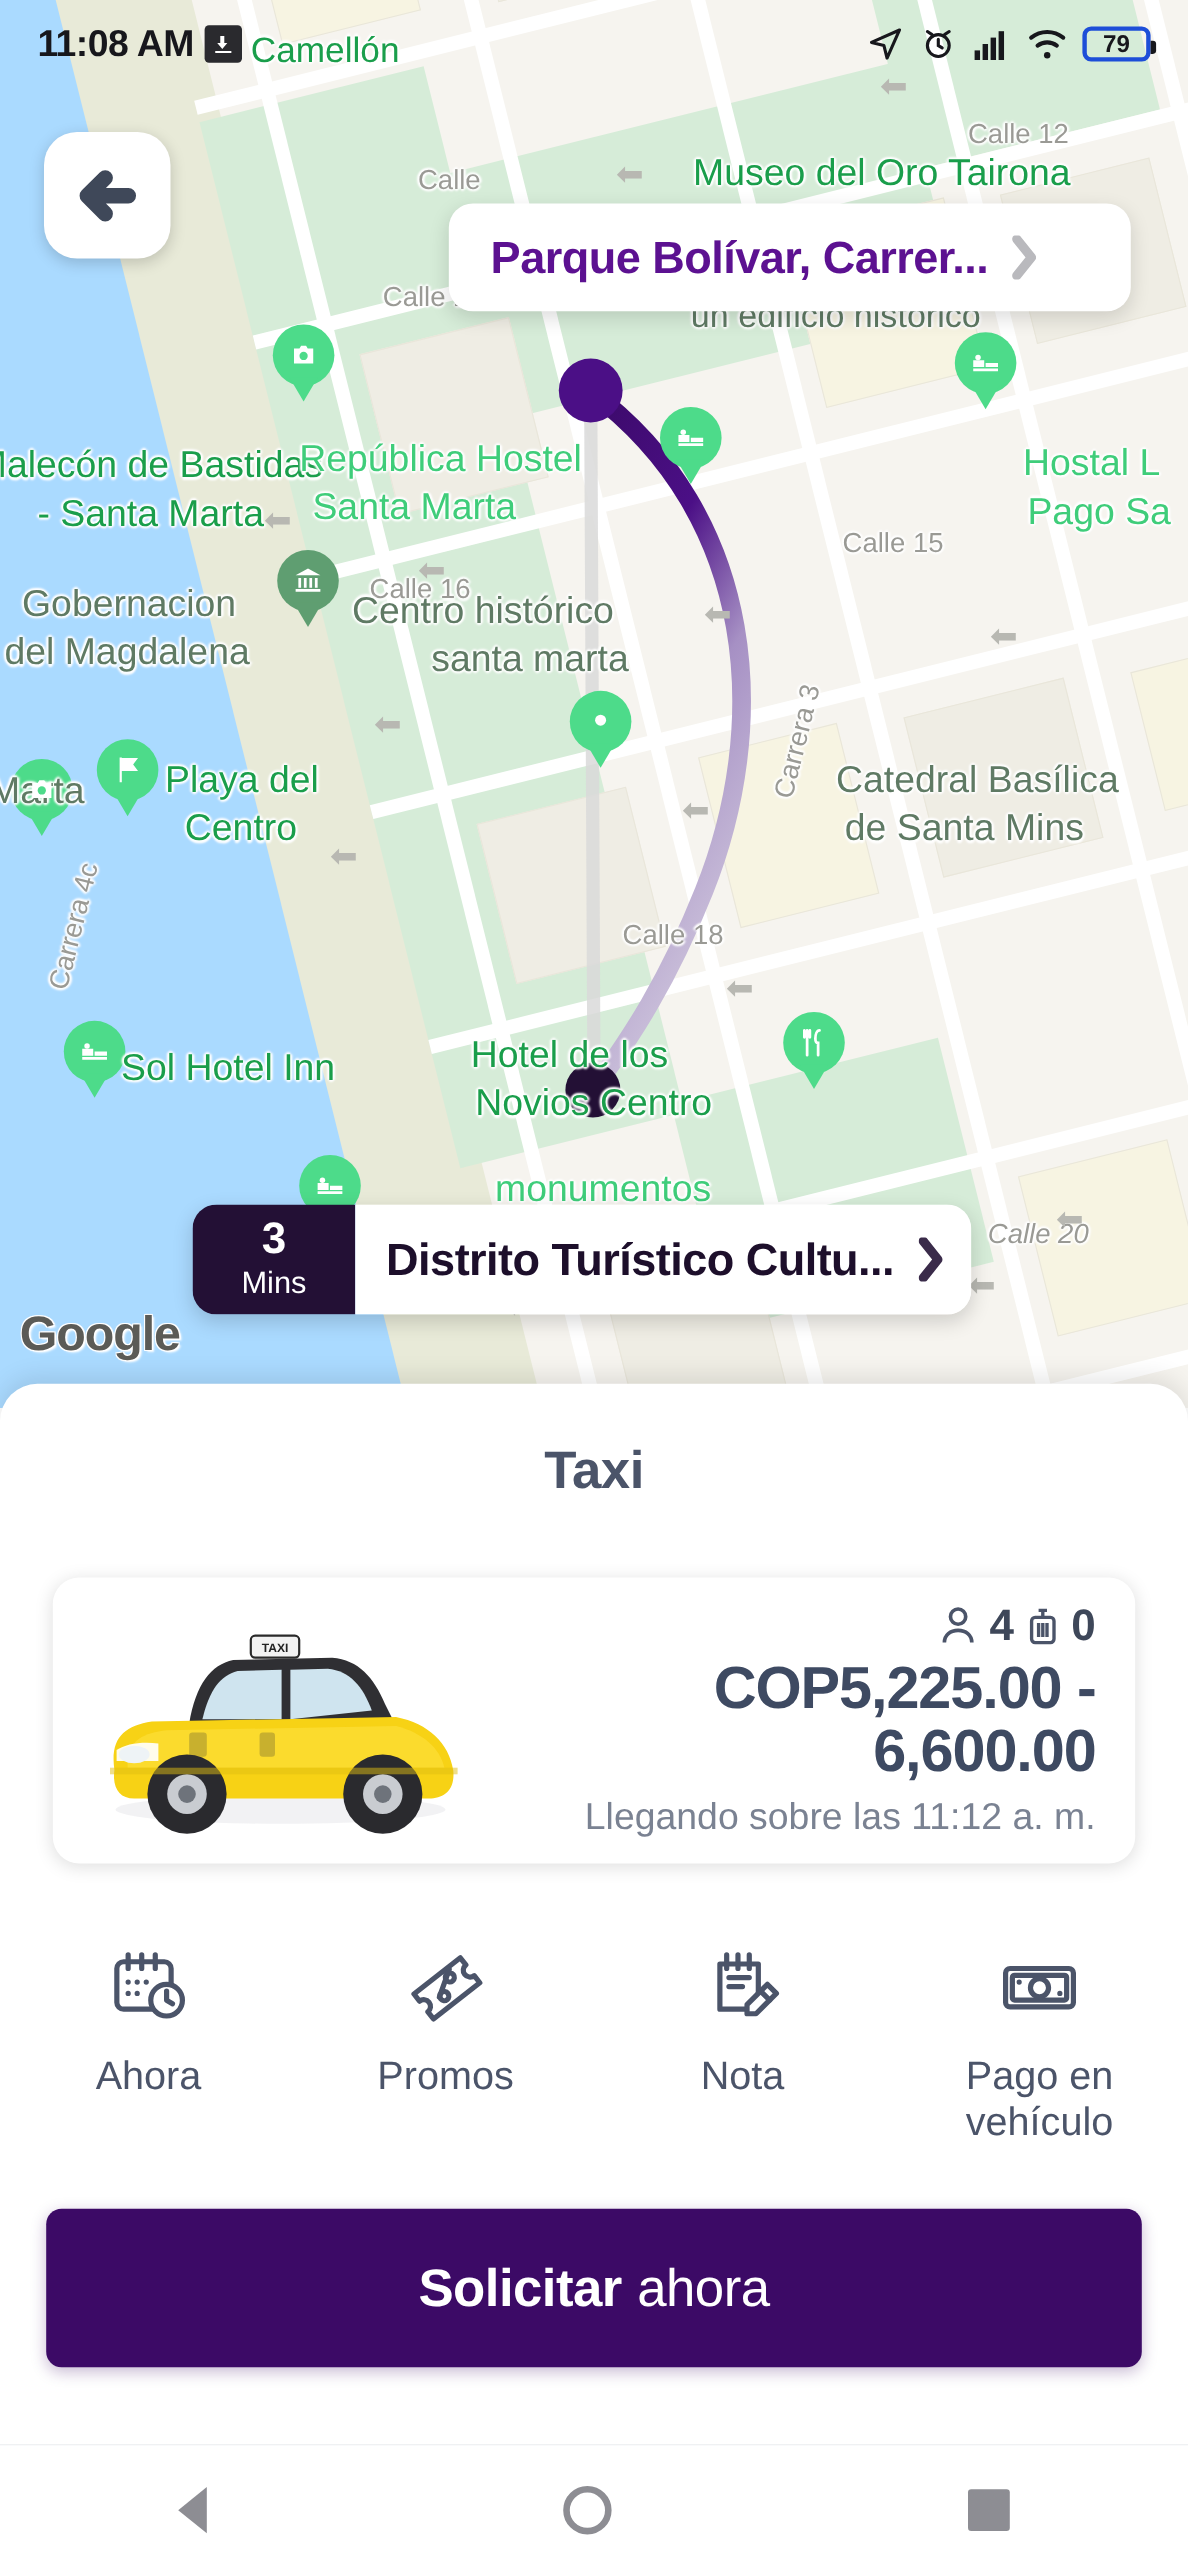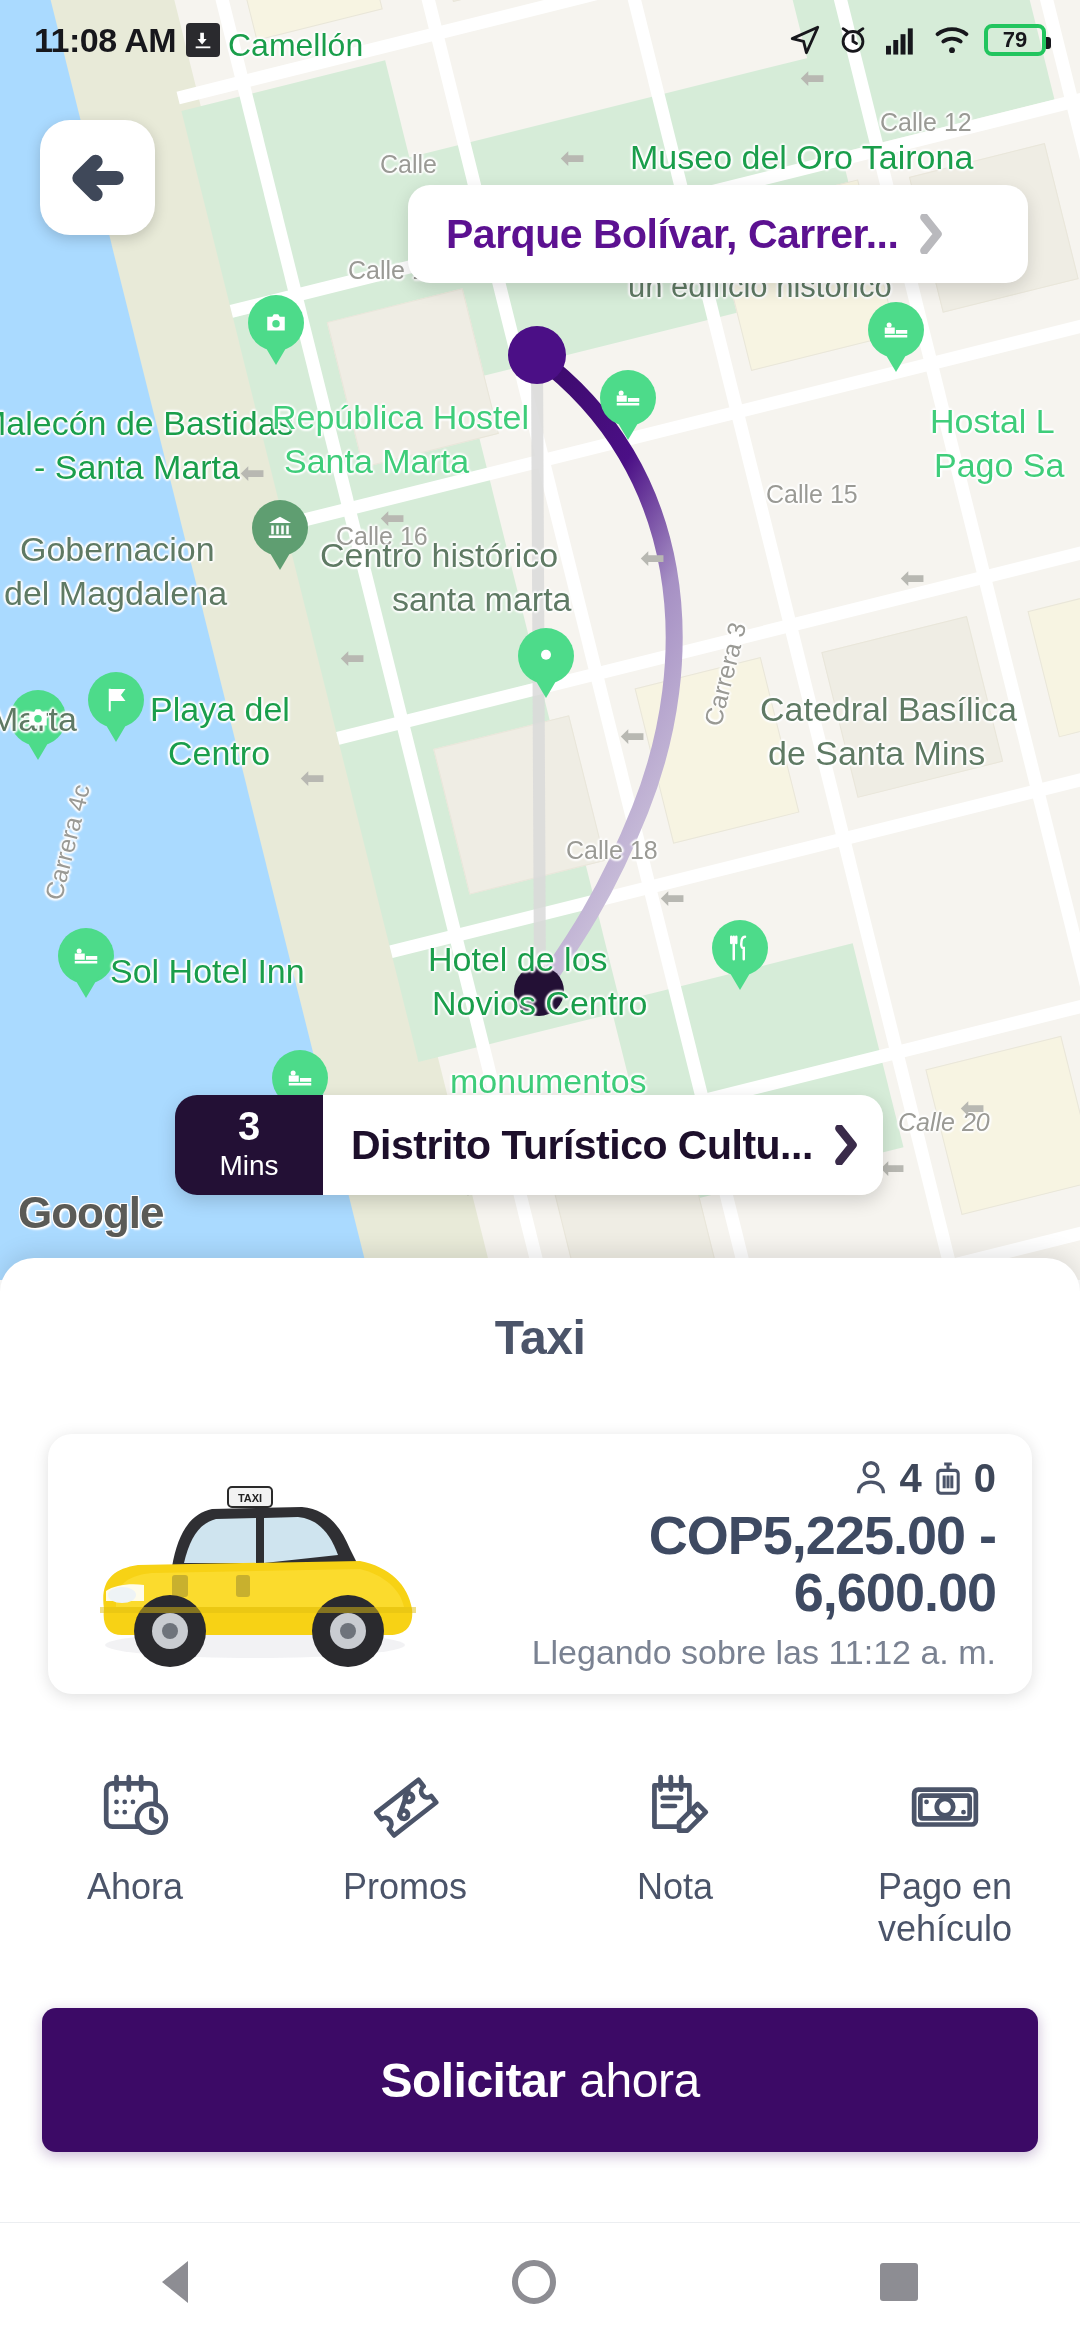--- a/index.html
+++ b/index.html
@@ -109,21 +109,21 @@
   .sb-left { display:flex; align-items:center; gap:10px; }
   .sb-time { font-size:34px; font-weight:700; color:#17171c; letter-spacing:-0.5px; }
   .sb-dl {
     width:34px; height:34px; background:#2a2a2e; border-radius:4px;
     display:flex; align-items:center; justify-content:center;
   }
   .sb-dl svg { width:22px; height:22px; fill:#fff; }
   .sb-right { display:flex; align-items:center; gap:14px; }
   .sb-right svg { fill:#17171c; }
   .batt {
-    width:62px; height:32px; border:4px solid #22c55e; border-radius:8px;
+    width:62px; height:32px; border:4px solid #1d4ed8; border-radius:8px;
     display:flex; align-items:center; justify-content:center; position:relative;
   }
   .batt::after{ content:""; position:absolute; right:-9px; top:9px; width:5px; height:12px; background:#17171c; border-radius:0 3px 3px 0;}
   .batt span { font-size:22px; font-weight:700; color:#17171c; }
 
   
   .backbtn {
     position:absolute; left:40px; top:120px; width:115px; height:115px; z-index:35;
     background:#fff; border-radius:30px;
     box-shadow:0 4px 14px rgba(0,0,0,0.18);

